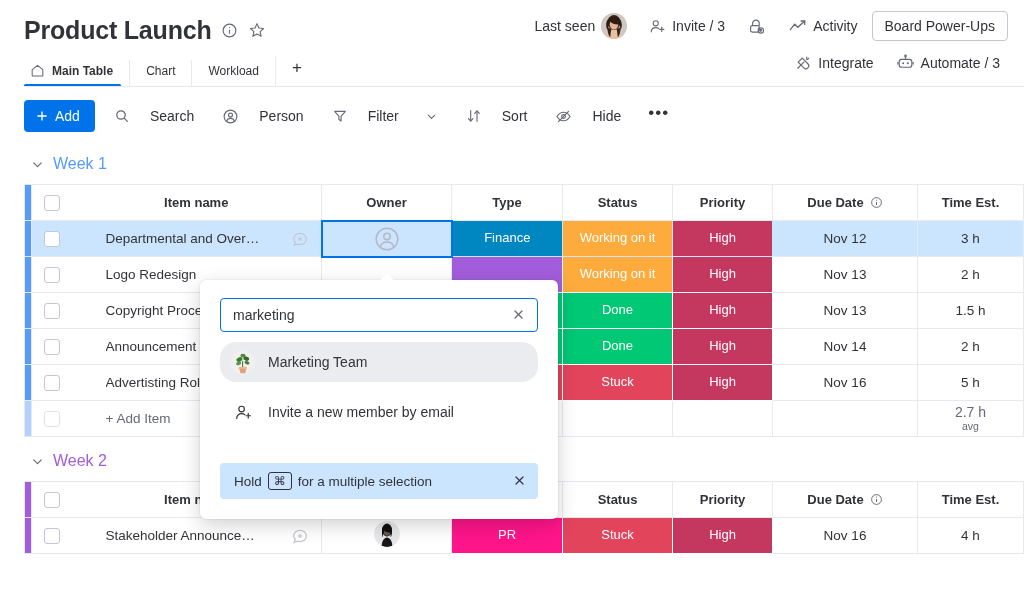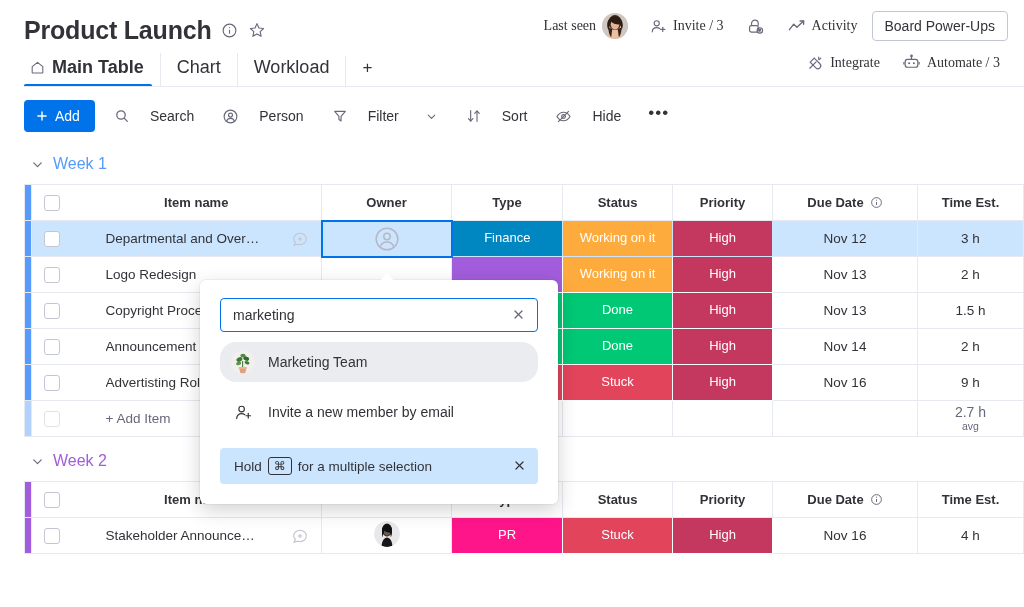--- a/index.html
+++ b/index.html
@@ -23,42 +23,42 @@
   .title-ico { cursor: pointer; }
 
   .header-right {
     position: absolute; right: 16px; top: 8px;
     display: flex; flex-direction: column; align-items: flex-end; gap: 4px;
   }
   .hr-row1, .hr-row2 { display:flex; align-items:center; gap: 6px; }
   .hr-item {
     display:flex; align-items:center; gap:6px;
     font-size: 14px; color: #323338; padding: 5px 8px; border-radius: 4px;
-    cursor: pointer; white-space: nowrap; font-family: Liberation Serif, serif;
+    cursor: pointer; white-space: nowrap;
   }
   .avatar {
     width: 26px; height: 26px; border-radius: 50%;
     background: #d9d2cd; overflow:hidden; flex: 0 0 auto;
     display:block; position: relative;
   }
   .avatar svg { display:block; }
   .powerups-btn {
     border: 1px solid #c3c6d4; border-radius: 4px; background:#fff;
     font-size: 14px; color:#323338; padding: 6px 12px; cursor:pointer;
     white-space: nowrap;
   }
 
   
   .tabs-row {
     display:flex; align-items: flex-end; gap: 0; height: 34px;
     margin-top: 2px; position: relative;
   }
   .tab {
     display:flex; align-items:center; gap:7px;
-    font-size: 18px; color: #323338; padding: 4px 16px 8px 6px;
+    font-size: 12px; color: #323338; padding: 4px 16px 8px 6px;
     cursor:pointer; position: relative; white-space: nowrap;
   }
   .tab + .tab { border-left: 1px solid #e6e9ef; padding-left: 16px; }
   .tab.active { font-weight: bold; }
   .tab.active::after {
     content:""; position:absolute; left:0; right:8px; bottom:-1px;
     height: 3px; background: #0073ea; border-radius: 2px;
   }
   .tab-plus { font-size: 17px; color:#323338; padding: 2px 14px 8px 16px; cursor:pointer;
               border-left: 1px solid #e6e9ef; }
@@ -175,21 +175,21 @@
   }
   .dd-clear { color:#676879; cursor:pointer; font-size: 15px; padding: 0 2px; line-height:1; }
   .dd-opt {
     display:flex; align-items:center; gap: 12px; height: 40px;
     border-radius: 4px; padding: 0 10px; margin-top: 10px; cursor:pointer;
     font-size: 14px; color:#323338;
   }
   .dd-opt.hl { background:#ebecf0;border-radius:16px; }
   .dd-opt .oicon { color:#323338; display:flex; width:26px; justify-content:center; }
   .dd-hint {
-    margin-top: 16px; background:#cce5ff; border-radius: 4px;
+    margin-top: 31px; background:#cce5ff; border-radius: 4px;
     height: 36px; display:flex; align-items:center; justify-content: space-between;
     padding: 0 12px 0 14px; font-size: 13.5px; color:#323338;
   }
   .dd-hint-left { display:flex; align-items:center; gap:6px; }
   .kbd {
     border:1.2px solid #323338; border-radius:3px; padding: 0px 5px;
     font-size: 12px; line-height: 16px; display:inline-block; background: transparent;
   }
   .dd-hint-x { cursor:pointer; font-size: 15px; color:#323338; line-height:1; }
 </style>
@@ -569,21 +569,21 @@
             <td class="pill-cell">
               <span class="pill" style="background:#e2445c"></span>
             </td>
             <td class="pill-cell">
               <span class="pill" style="background:#e2445c">Stuck</span>
             </td>
             <td class="pill-cell">
               <span class="pill" style="background:#c4375f">High</span>
             </td>
             <td>Nov 16</td>
-            <td>9 h</td>
+            <td>5 h</td>
           </tr>
 
           <tr class="add-item-row">
             <td class="gbar gbar-blue" style="opacity:.45">
                 <div class="gbar-in"></div>
               </td>
             <td class="c-check"><span class="chk" style="opacity:.5"></span></td>
             <td class="c-item">+ Add Item</td>
             <td></td>
             <td></td>

